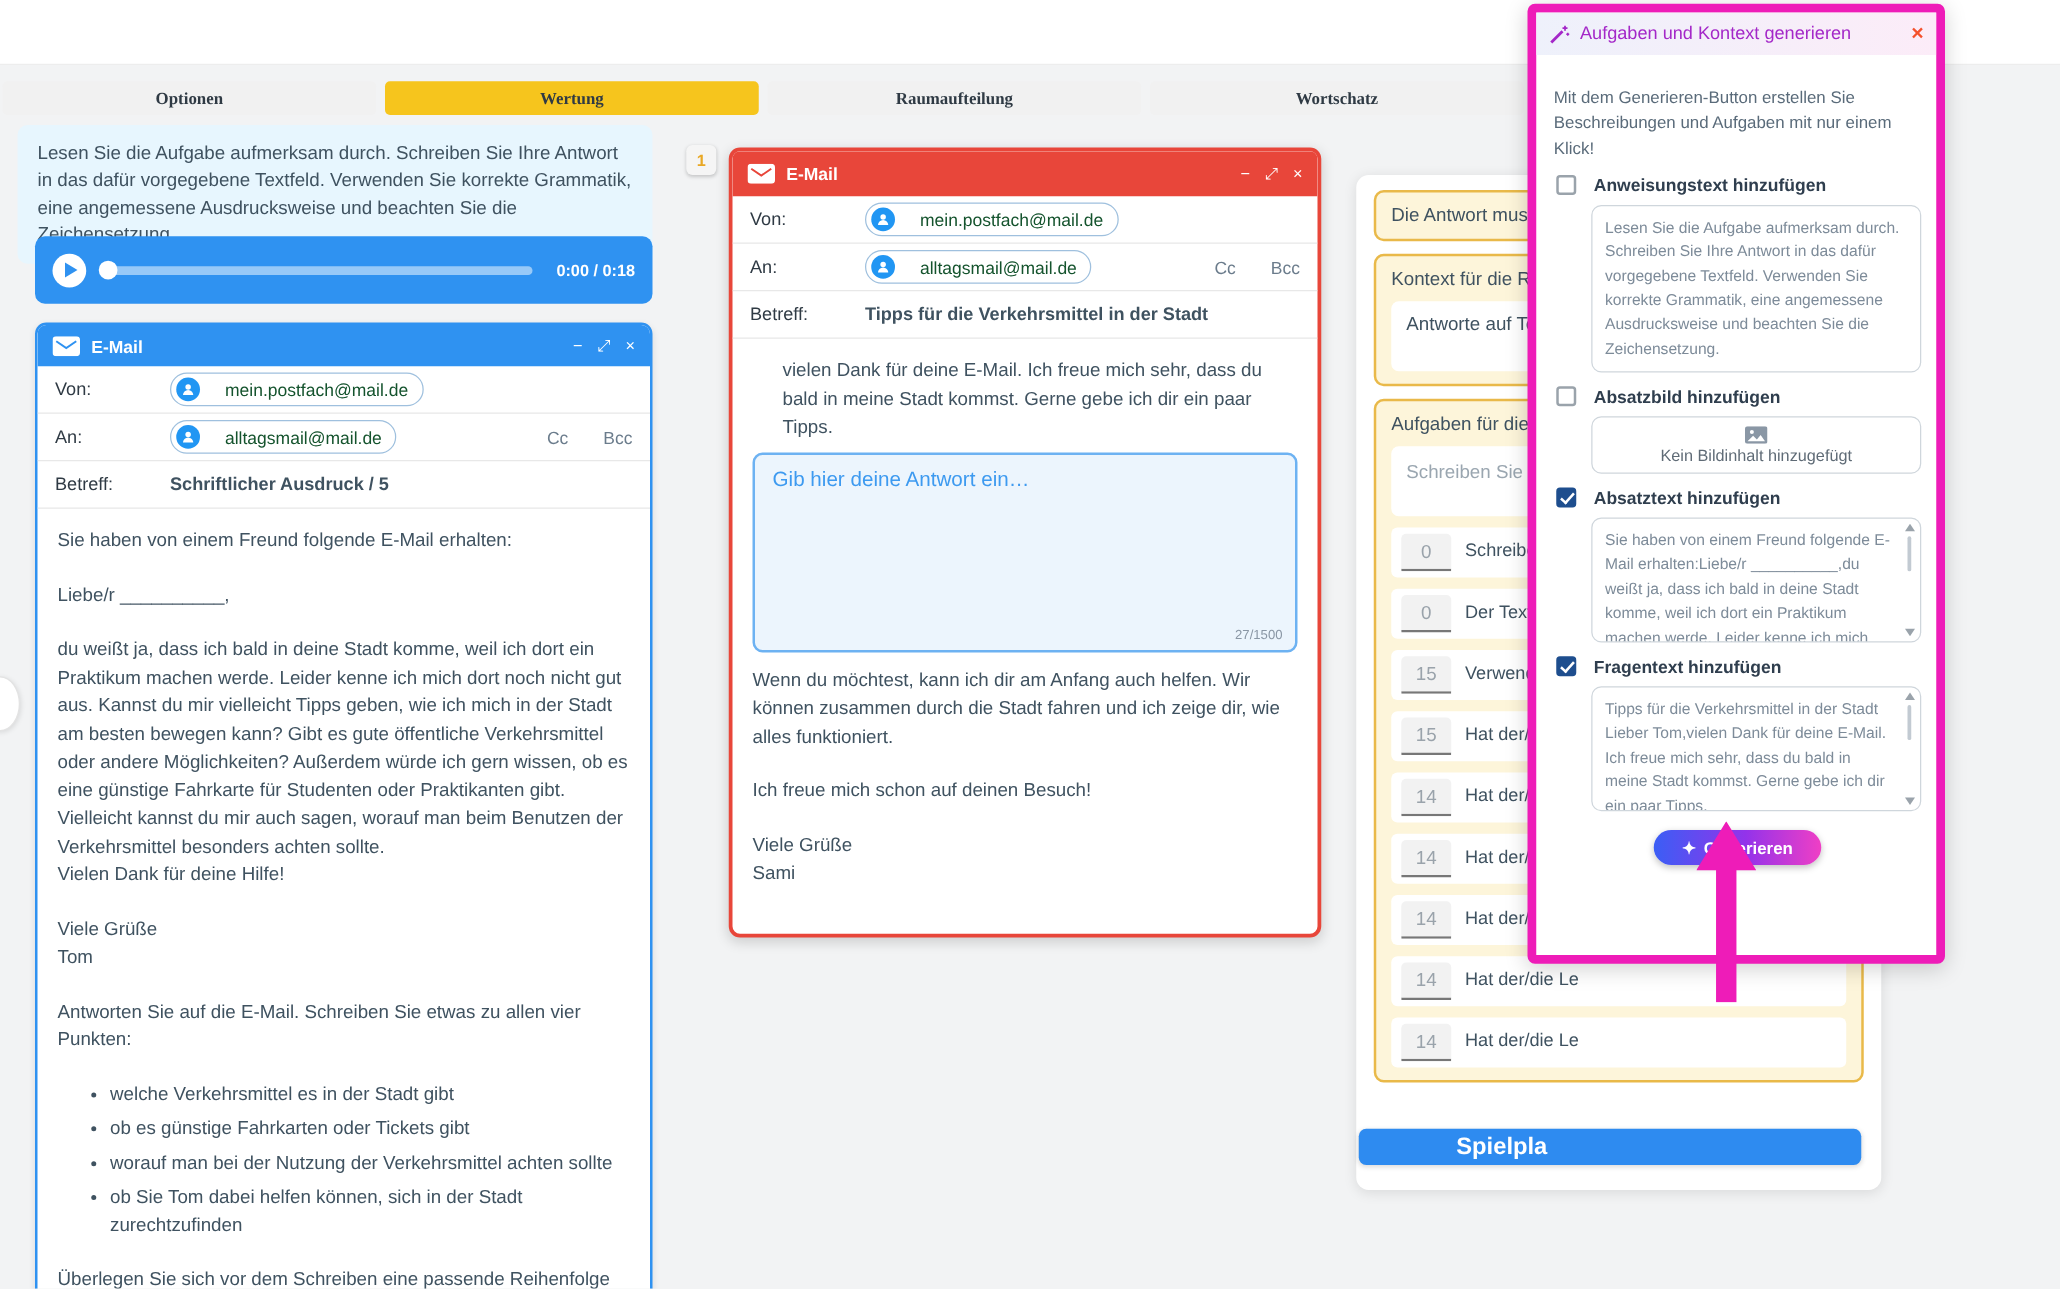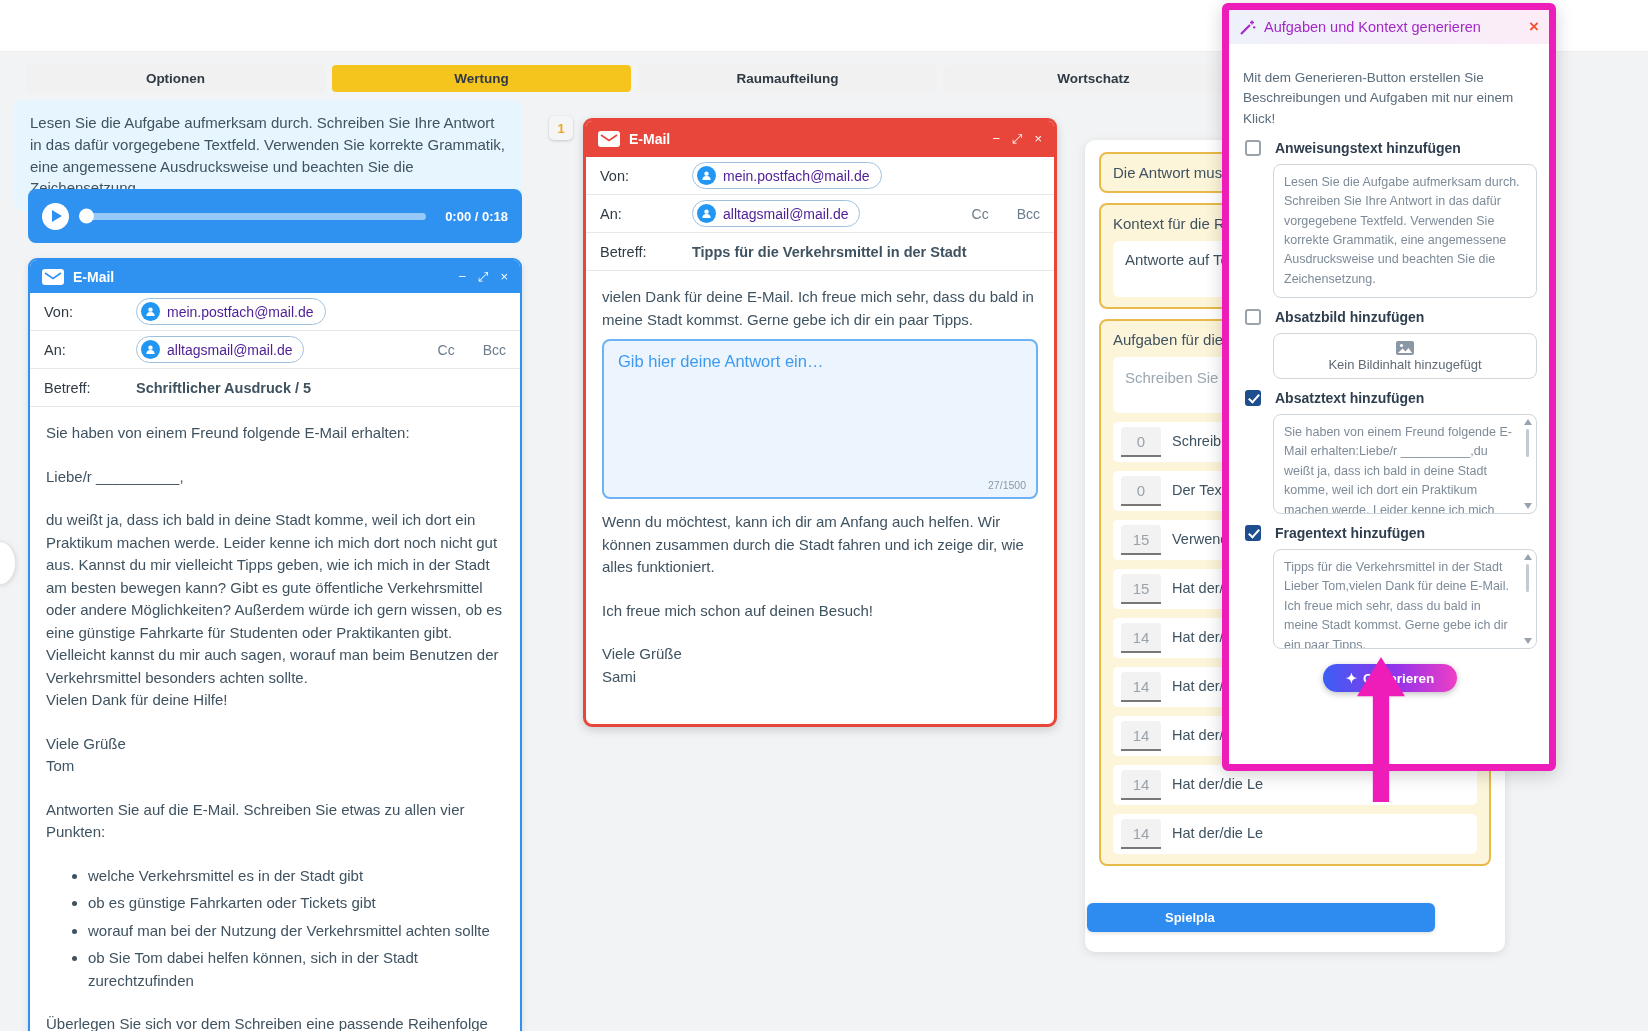--- a/index.html
+++ b/index.html
@@ -2,21 +2,21 @@
 <html><head>
 <meta charset="utf-8">
 <style>
   * { margin:0; padding:0; box-sizing:border-box; }
   html,body { width:1648px; height:1031px; }
   body { font-family:"Liberation Sans", sans-serif; background:#f2f3f4; }
   #app { position:relative; width:1648px; height:1031px; overflow:hidden; background:#f2f3f4; }
 
   .topbar { position:absolute; left:0; top:0; width:100%; height:52px; background:#fff; border-bottom:1px solid #ededed; }
 
-  .tabs { position:absolute; top:65px; left:26px; display:flex; gap:7px; z-index:2; }
+  .tabs { position:absolute; top:65px; left:2px; display:flex; gap:7px; z-index:2;font-family:Liberation Serif, serif; }
   .tab { width:299px; height:27px; display:flex; align-items:center; justify-content:center; background:#f1f1f1; border-radius:4px; font-size:13.5px; font-weight:700; color:#2f3a44; cursor:pointer; }
   .tab.active { background:#f6c51d; }
 
   .instruction { position:absolute; left:14px; top:100px; width:508px; padding:12px 16px; background:#e7f6fe; border-radius:8px; font-size:15px; line-height:1.45; color:#3f5260; }
 
   .audio { position:absolute; left:28px; top:189px; width:494px; height:54px; background:#2f92f1; border-radius:8px; display:flex; align-items:center; padding:0 14px; gap:11px; }
   .play-btn { width:27px; height:27px; border-radius:50%; background:#fff; display:flex; align-items:center; justify-content:center; cursor:pointer; flex-shrink:0; }
   .play-tri { width:0; height:0; border-left:10px solid #2f92f1; border-top:6px solid transparent; border-bottom:6px solid transparent; margin-left:3px; }
   .audio-track { flex:1; height:7px; background:rgba(255,255,255,.5); border-radius:4px; position:relative; margin-right:8px; cursor:pointer; }
   .audio-knob { position:absolute; left:-1px; top:50%; transform:translateY(-50%); width:15px; height:15px; border-radius:50%; background:#fff; }
@@ -27,49 +27,49 @@
   .red-mail { left:583px; top:118px; width:474px; border:3px solid #e8463a; box-shadow:0 3px 10px rgba(0,0,0,.16); }
 
   .mail-header { height:33px; display:flex; align-items:center; gap:9px; padding:0 12px; color:#fff; font-size:14px; font-weight:700; }
   .blue-mail .mail-header { background:#2f92f1; }
   .red-mail .mail-header { background:#e8463a; height:36px; }
   .mail-controls { margin-left:auto; display:flex; gap:12px; font-size:13px; font-weight:400; }
   .mail-controls span { cursor:pointer; }
 
   .mail-row { display:flex; align-items:center; min-height:38px; border-bottom:1px solid #e8e8e8; padding:0 14px; font-size:14.5px; color:#2f3a44; }
   .mail-label { width:92px; flex-shrink:0; }
-  .chip { display:inline-flex; align-items:center; gap:7px; border:1px solid #9fc0de; border-radius:15px; padding:3px 11px 3px 4px; font-size:14px; color:#4c1d95; background:#fff; cursor:pointer; }
+  .chip { display:inline-flex; align-items:center; gap:20px; border:1px solid #9fc0de; border-radius:15px; padding:3px 11px 3px 4px; font-size:14px; color:#14532d; background:#fff; cursor:pointer; }
   .chip-avatar { width:19px; height:19px; border-radius:50%; background:#2196f3; display:flex; align-items:center; justify-content:center; flex-shrink:0; }
   .ccbcc { margin-left:auto; color:#6b7c8c; display:flex; gap:28px; font-size:14px; }
   .ccbcc span { cursor:pointer; }
   .subject-value { font-weight:600; color:#3f5260; }
 
   .mail-body { padding:15px 16px; font-size:15px; line-height:1.5; color:#3f5260; }
   .mail-body p { margin:0 0 21px; }
   .pre { white-space:pre-line; }
   .mail-body ul { margin:0 0 21px 42px; padding:0; }
   .mail-body li { margin-bottom:5px; }
 
   .badge-1 { position:absolute; left:549px; top:116px; width:24px; height:24px; background:#f5f5f5; border-radius:5px; box-shadow:0 1px 3px rgba(0,0,0,.18); color:#e9a825; font-weight:700; font-size:13px; display:flex; align-items:center; justify-content:center; }
 
-  .red-mail .mail-body p.tight { margin-bottom:8px; }
+  .red-mail .mail-body p.tight { margin-bottom:8px;margin-left:24px; }
   .reply-box { position:relative; height:160px; background:#ecf5fd; border:2px solid #6db2f2; border-radius:8px; margin:2px 0 12px; }
   .reply-box textarea { position:absolute; inset:0; width:100%; height:100%; background:transparent; border:none; outline:none; resize:none; padding:11px 14px; font-family:inherit; font-size:16.5px; color:#3f5260; }
   .reply-box textarea::placeholder { color:#3d9af0; opacity:1; }
   .char-counter { position:absolute; right:10px; bottom:3px; font-size:10.5px; color:#8a97a5; }
 
   .right-card { position:absolute; left:1085px; top:140px; width:420px; height:812px; background:#fff; border-radius:10px; box-shadow:0 2px 10px rgba(0,0,0,.10); padding:12px 14px; z-index:1; }
   .ybox { background:#fdf5da; border:2px solid #e9b949; border-radius:8px; padding:10px 12px; margin-bottom:10px; color:#3f5260; font-size:15px; }
   .ybox-title { margin-bottom:9px; white-space:nowrap; overflow:hidden; }
   .inner { background:#fff; border-radius:6px; padding:10px 12px; min-height:56px; white-space:nowrap; overflow:hidden; }
   .inner.gray { color:#9aa6b0; line-height:1.4; }
   .task-row { display:flex; gap:11px; align-items:center; background:#fff; border-radius:5px; padding:5px 8px; margin-top:9px; cursor:pointer; }
   .task-score { width:40px; height:30px; background:#f2f2f2; border-radius:4px 4px 0 0; border-bottom:2px solid #777; color:#9aa3ab; font-size:15px; display:flex; align-items:center; justify-content:center; flex-shrink:0; }
   .task-text { font-size:14.5px; color:#3f5260; line-height:1.35; white-space:nowrap; overflow:hidden; }
-  .spiel-btn { position:absolute; left:1087px; top:903px; width:348px; height:29px; background:#2e8bf0; border-radius:6px; color:#fff; font-weight:700; font-size:13px; display:flex; align-items:center; z-index:5; box-shadow:0 1px 4px rgba(0,0,0,.15); cursor:pointer; }
+  .spiel-btn { position:absolute; left:1087px; top:903px; width:402px; height:29px; background:#2e8bf0; border-radius:6px; color:#fff; font-weight:700; font-size:19px; display:flex; align-items:center; z-index:5; box-shadow:0 1px 4px rgba(0,0,0,.15); cursor:pointer; }
   .spiel-btn span { margin-left:78px; white-space:nowrap; }
 
   .modal { position:absolute; left:1222px; top:3px; width:334px; height:768px; background:#fff; border:7px solid #ee1cb8; border-radius:6px; z-index:10; box-shadow:0 4px 18px rgba(0,0,0,.18); overflow:hidden; }
   .modal-header { height:34px; background:linear-gradient(90deg,#eef1fb,#fcecf8); display:flex; align-items:center; gap:8px; padding:0 10px; }
   .modal-title { color:#a428c8; font-size:14.5px; }
   .modal-close { margin-left:auto; color:#f4512c; font-size:17px; font-weight:700; cursor:pointer; }
   .modal-body { padding:24px 12px 0 14px; }
   .modal-desc { color:#5a6b7a; font-size:13.5px; line-height:1.5; margin-bottom:8px; }
   .opt-row { display:flex; align-items:center; gap:14px; margin:11px 0 8px 2px; }
   .cbx { width:16px; height:16px; border:2px solid #9aa3ab; border-radius:3px; background:#fff; cursor:pointer; position:relative; flex-shrink:0; }

